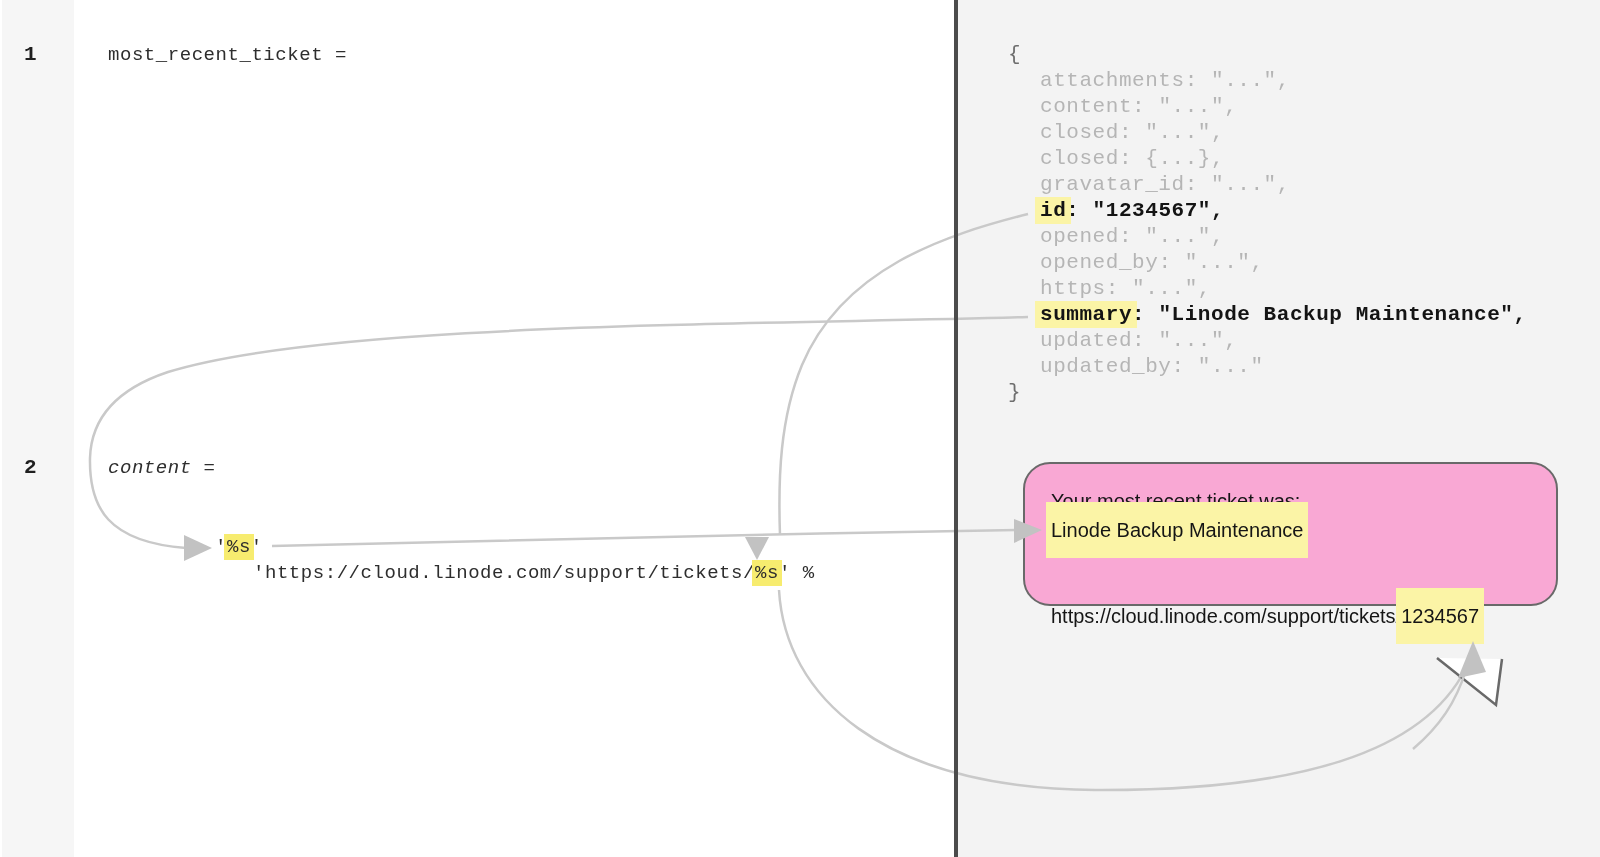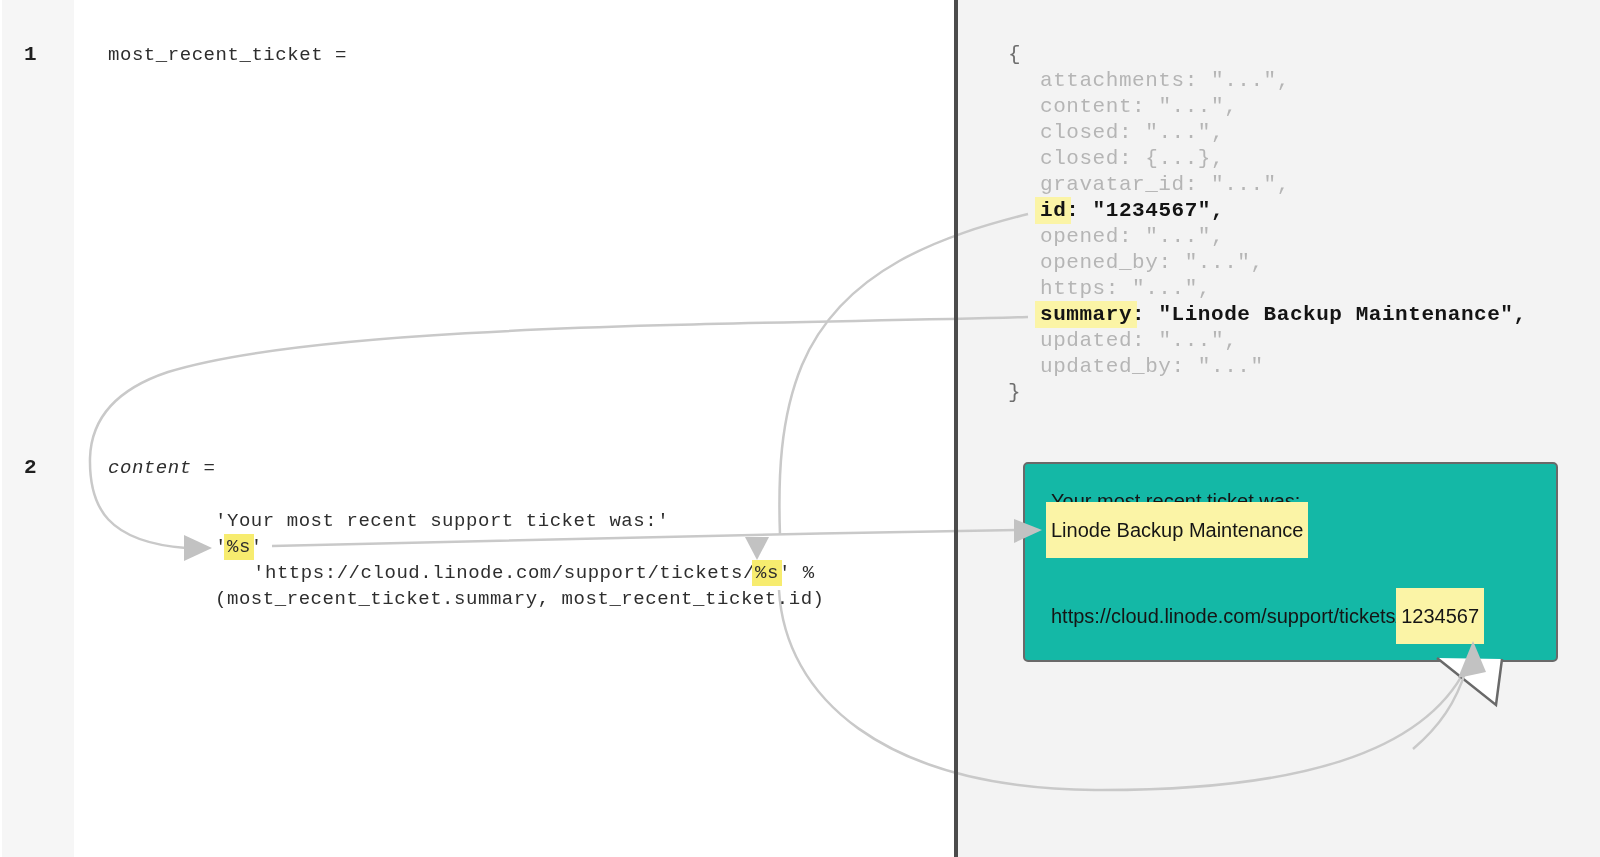--- a/index.html
+++ b/index.html
@@ -19,22 +19,22 @@
   .json-line{height:26px;font-size:21px;line-height:26px;letter-spacing:0.55px;white-space:pre;}
   .json-indent{padding-left:32px;}
   .muted{color:#b5b5b5;}
   .strong{color:#141414;font-weight:bold;}
   .brace{color:#6e6e6e;}
   .key-hl{background:var(--highlight-pale);padding:2px 5px;margin:-2px -5px;}
 
   .arrows{position:absolute;left:0;top:0;width:1600px;height:857px;z-index:1;pointer-events:none;}
   .arrows-top{position:absolute;left:0;top:0;width:1600px;height:857px;z-index:5;pointer-events:none;}
 
-  .bubble{position:absolute;left:1023px;top:462px;width:535px;height:200px;box-sizing:border-box;
-          background:#14b8a6;border:2.5px solid #696969;border-radius:5px;z-index:3;}
+  .bubble{position:absolute;left:1023px;top:462px;width:535px;height:144px;box-sizing:border-box;
+          background:#f9a8d4;border:2.5px solid #696969;border-radius:27px;z-index:3;}
   .bubble-line{position:absolute;font-family:"Liberation Sans","DejaVu Sans",sans-serif;
                font-size:20px;line-height:27px;color:#151515;white-space:pre;}
   .bubble-hl{background:var(--highlight-pale);padding:17px 5px;margin:-3px -5px;}
   .tail-svg{position:absolute;left:1425px;top:650px;width:90px;height:62px;z-index:4;pointer-events:none;}
 </style>
 </head>
 <body>
 
 <div class="canvas">
 
@@ -52,24 +52,22 @@
       <path d="M 745,537 L 769,537 L 757,560 Z"></path>
       <path d="M 184,535 L 184,561 L 212,548 Z"></path>
     </g>
   </svg>
 
   <div class="line-no" style="left:24px;top:42px;">1</div>
   <div class="code-line" style="left:108px;top:42px;">most_recent_ticket =</div>
 
   <div class="line-no" style="left:24px;top:455px;">2</div>
   <div class="code-line" style="left:108px;top:455px;font-style:italic;">content =</div>
-  <div class="code-line" style="left:215px;top:508px;">'Your most recent support ticket was:'</div>
   <div class="code-line" style="left:215px;top:534px;"><span>'</span><span class="hl-bright">%s</span><span>'</span></div>
   <div class="code-line" style="left:215px;top:560px;margin-left:38px;"><span>'https://cloud.linode.com/support/tickets/</span><span class="hl-bright">%s</span><span>' %</span></div>
-  <div class="code-line" style="left:215px;top:586px;">(most_recent_ticket.summary, most_recent_ticket.id)</div>
 
   <div class="divider"></div>
 
   <div class="json-block">
     <div class="json-line brace">{</div>
     <div class="json-line json-indent muted"><span>attachments</span><span>: "...",</span></div>
     <div class="json-line json-indent muted"><span>content</span><span>: "...",</span></div>
     <div class="json-line json-indent muted"><span>closed</span><span>: "...",</span></div>
     <div class="json-line json-indent muted"><span>closed</span><span>: {...},</span></div>
     <div class="json-line json-indent muted"><span>gravatar_id</span><span>: "...",</span></div>

